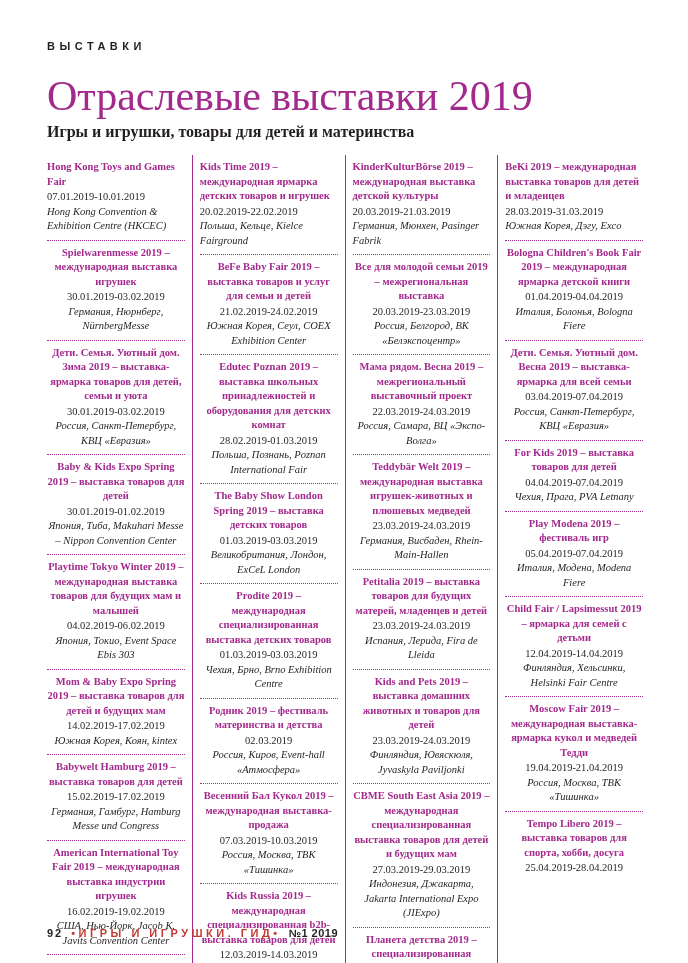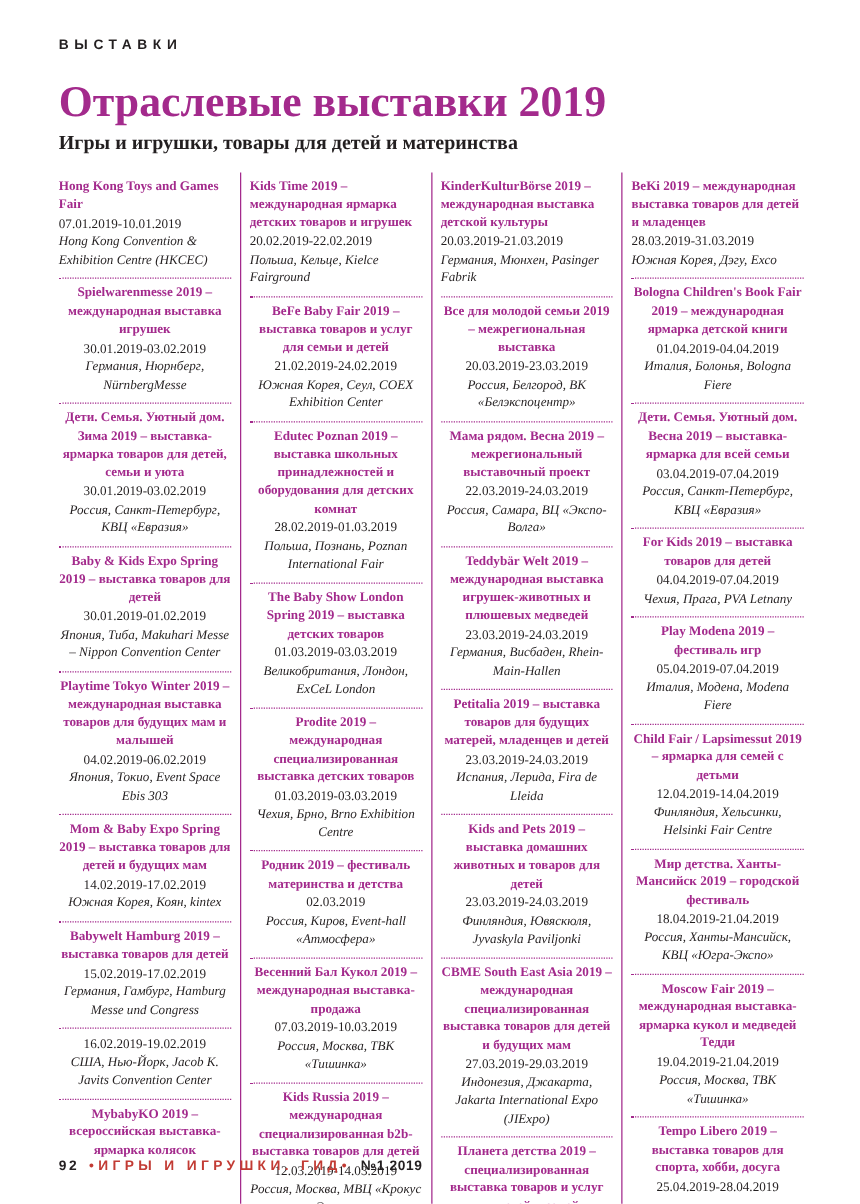--- a/index.html
+++ b/index.html
@@ -9,36 +9,36 @@
   *{margin:0;padding:0;box-sizing:border-box;}
   html,body{width:688px;height:963px;}
   body{
     background:#ffffff;
     font-family:"Liberation Serif", serif;
     color:#231f20;
     overflow:hidden;
     position:relative;
   }
   .page{
-    padding:30px 45px 0 47px;
+    padding:40px 45px 0 47px;
     height:100%;
     position:relative;
   }
   .eyebrow{
     font-family:"Liberation Sans", sans-serif;
     font-size:11px;
     font-weight:bold;
     letter-spacing:4.5px;
     color:#231f20;
   }
   .main-title{
     margin-top:22px;
     font-family:"Liberation Serif", serif;
-    font-weight:bold;
-    font-size:35px;
+    font-weight:normal;
+    font-size:42px;
     line-height:1.05;
     color:var(--accent);
   }
   .sub-title{
     margin-top:5px;
     font-family:"Liberation Serif", serif;
     font-weight:bold;
     font-size:16px;
     color:#231f20;
   }
@@ -152,20 +152,21 @@
     <div class="entry-location">Южная Корея, Коян, kintex</div>
   </div>
 
   <div class="entry">
     <div class="entry-title">Babywelt Hamburg 2019 – выставка товаров для детей</div>
     <div class="entry-dates">15.02.2019-17.02.2019</div>
     <div class="entry-location">Германия, Гамбург, Hamburg Messe und Congress</div>
   </div>
 
   <div class="entry">
+    <div class="entry-title">American International Toy Fair 2019 – международная выставка индустрии игрушек</div>
     <div class="entry-dates">16.02.2019-19.02.2019</div>
     <div class="entry-location">США, Нью-Йорк, Jacob K. Javits Convention Center</div>
   </div>
 
   <div class="entry">
     <div class="entry-title">MybabyKO 2019 – всероссийская выставка-ярмарка колясок</div>
 
   </div>
 </div>
     <div class="col">
@@ -296,25 +297,20 @@
     <div class="entry-dates">05.04.2019-07.04.2019</div>
     <div class="entry-location">Италия, Модена, Modena Fiere</div>
   </div>
 
   <div class="entry">
     <div class="entry-title">Child Fair / Lapsimessut 2019 – ярмарка для семей с детьми</div>
     <div class="entry-dates">12.04.2019-14.04.2019</div>
     <div class="entry-location">Финляндия, Хельсинки, Helsinki Fair Centre</div>
   </div>
 
-  <div class="entry">
-    <div class="entry-title">Мир детства. Ханты-Мансийск 2019 – городской фестиваль</div>
-    <div class="entry-dates">18.04.2019-21.04.2019</div>
-    <div class="entry-location">Россия, Ханты-Мансийск, КВЦ «Югра-Экспо»</div>
-  </div>
 
   <div class="entry">
     <div class="entry-title">Moscow Fair 2019 – международная выставка-ярмарка кукол и медведей Тедди</div>
     <div class="entry-dates">19.04.2019-21.04.2019</div>
     <div class="entry-location">Россия, Москва, ТВК «Тишинка»</div>
   </div>
 
   <div class="entry">
     <div class="entry-title">Tempo Libero 2019 – выставка товаров для спорта, хобби, досуга</div>
     <div class="entry-dates">25.04.2019-28.04.2019</div>

